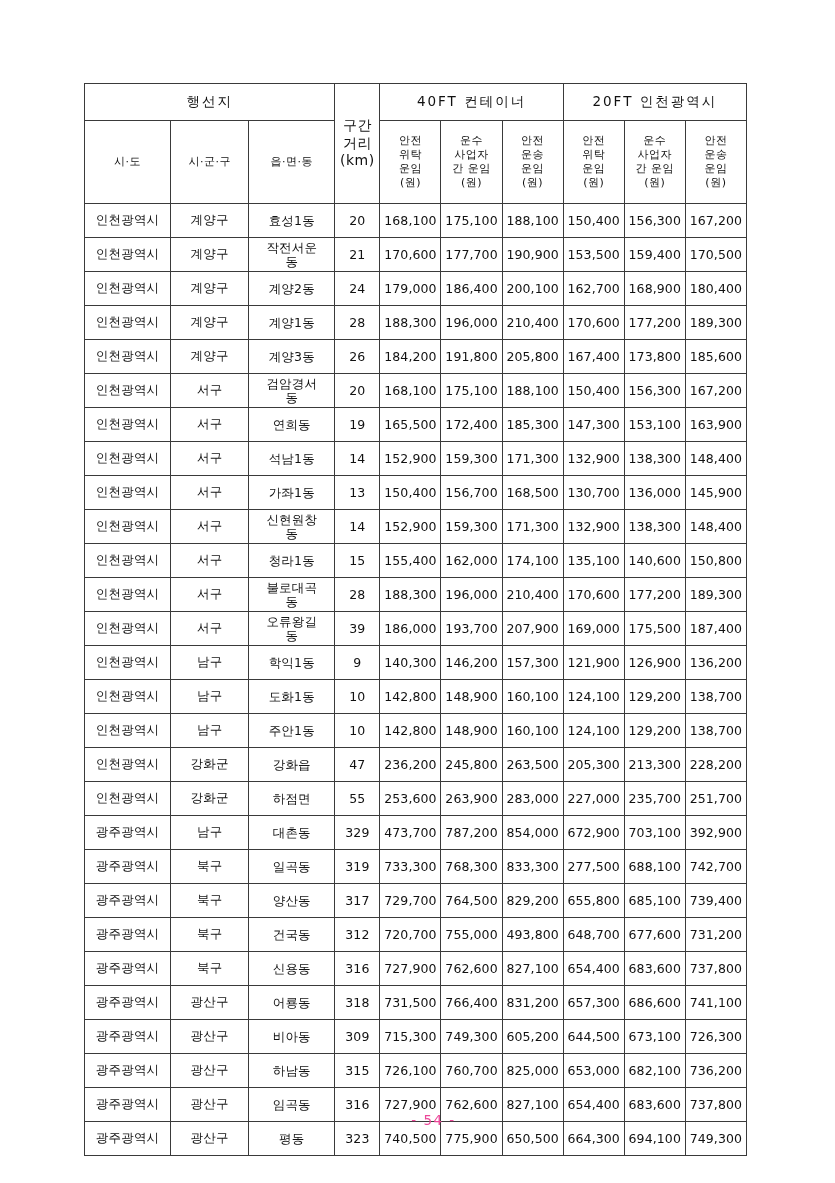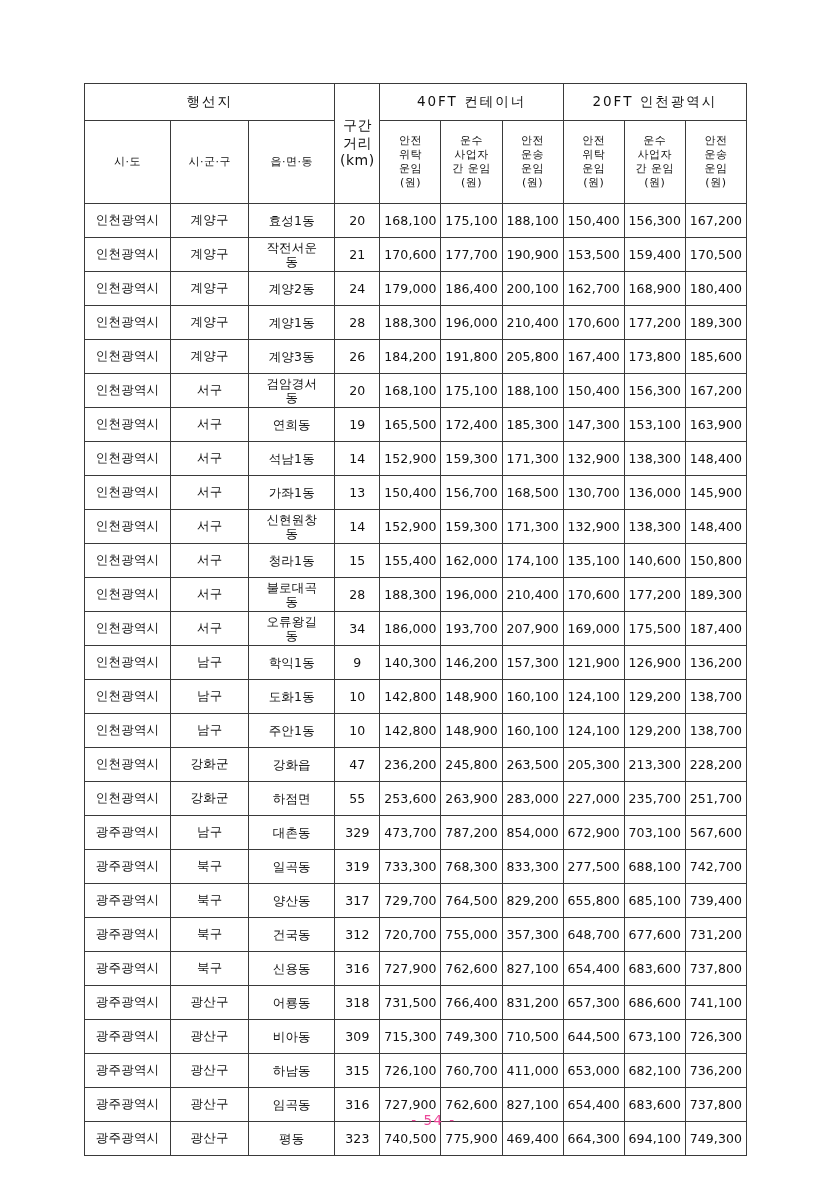--- a/index.html
+++ b/index.html
@@ -369,21 +369,21 @@
             <td class="c-num">177,200</td>
             <td class="c-num">189,300</td>
           </tr>
           <tr>
             <td class="c-txt">인천광역시</td>
             <td class="c-txt">서구</td>
             <td class="c-txt">
               <span class="two-line">오류왕길</span>
               <span class="two-line">동</span>
             </td>
-            <td class="c-num">34</td>
+            <td class="c-num">39</td>
             <td class="c-num">186,000</td>
             <td class="c-num">193,700</td>
             <td class="c-num">207,900</td>
             <td class="c-num">169,000</td>
             <td class="c-num">175,500</td>
             <td class="c-num">187,400</td>
           </tr>
           <tr>
             <td class="c-txt">인천광역시</td>
             <td class="c-txt">남구</td>
@@ -459,21 +459,21 @@
             <td class="c-txt">남구</td>
             <td class="c-txt">
               <span class="two-line">대촌동</span>
             </td>
             <td class="c-num">329</td>
             <td class="c-num">473,700</td>
             <td class="c-num">787,200</td>
             <td class="c-num">854,000</td>
             <td class="c-num">672,900</td>
             <td class="c-num">703,100</td>
-            <td class="c-num">567,600</td>
+            <td class="c-num">392,900</td>
           </tr>
           <tr>
             <td class="c-txt">광주광역시</td>
             <td class="c-txt">북구</td>
             <td class="c-txt">
               <span class="two-line">일곡동</span>
             </td>
             <td class="c-num">319</td>
             <td class="c-num">733,300</td>
             <td class="c-num">768,300</td>
@@ -498,21 +498,21 @@
           </tr>
           <tr>
             <td class="c-txt">광주광역시</td>
             <td class="c-txt">북구</td>
             <td class="c-txt">
               <span class="two-line">건국동</span>
             </td>
             <td class="c-num">312</td>
             <td class="c-num">720,700</td>
             <td class="c-num">755,000</td>
-            <td class="c-num">357,300</td>
+            <td class="c-num">493,800</td>
             <td class="c-num">648,700</td>
             <td class="c-num">677,600</td>
             <td class="c-num">731,200</td>
           </tr>
           <tr>
             <td class="c-txt">광주광역시</td>
             <td class="c-txt">북구</td>
             <td class="c-txt">
               <span class="two-line">신용동</span>
             </td>
@@ -540,35 +540,35 @@
           </tr>
           <tr>
             <td class="c-txt">광주광역시</td>
             <td class="c-txt">광산구</td>
             <td class="c-txt">
               <span class="two-line">비아동</span>
             </td>
             <td class="c-num">309</td>
             <td class="c-num">715,300</td>
             <td class="c-num">749,300</td>
-            <td class="c-num">710,500</td>
+            <td class="c-num">605,200</td>
             <td class="c-num">644,500</td>
             <td class="c-num">673,100</td>
             <td class="c-num">726,300</td>
           </tr>
           <tr>
             <td class="c-txt">광주광역시</td>
             <td class="c-txt">광산구</td>
             <td class="c-txt">
               <span class="two-line">하남동</span>
             </td>
             <td class="c-num">315</td>
             <td class="c-num">726,100</td>
             <td class="c-num">760,700</td>
-            <td class="c-num">411,000</td>
+            <td class="c-num">825,000</td>
             <td class="c-num">653,000</td>
             <td class="c-num">682,100</td>
             <td class="c-num">736,200</td>
           </tr>
           <tr>
             <td class="c-txt">광주광역시</td>
             <td class="c-txt">광산구</td>
             <td class="c-txt">
               <span class="two-line">임곡동</span>
             </td>
@@ -582,21 +582,21 @@
           </tr>
           <tr>
             <td class="c-txt">광주광역시</td>
             <td class="c-txt">광산구</td>
             <td class="c-txt">
               <span class="two-line">평동</span>
             </td>
             <td class="c-num">323</td>
             <td class="c-num">740,500</td>
             <td class="c-num">775,900</td>
-            <td class="c-num">469,400</td>
+            <td class="c-num">650,500</td>
             <td class="c-num">664,300</td>
             <td class="c-num">694,100</td>
             <td class="c-num">749,300</td>
           </tr>
         </tbody>
     </table>
   </div>
 
   <div class="page-footer">- 54 -</div>
 

